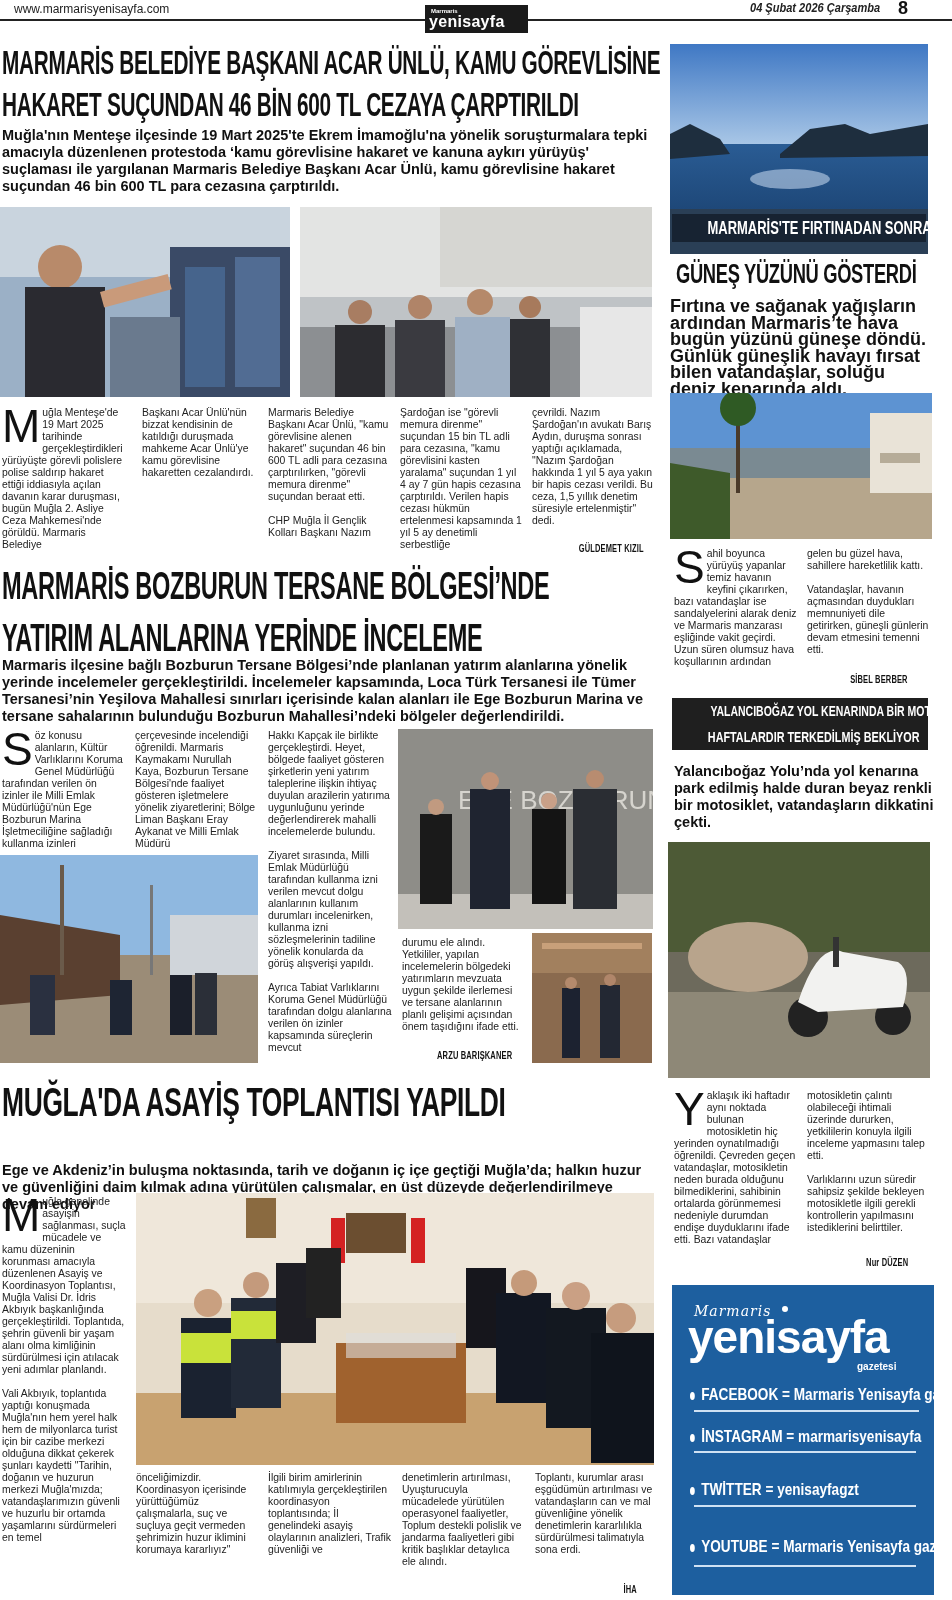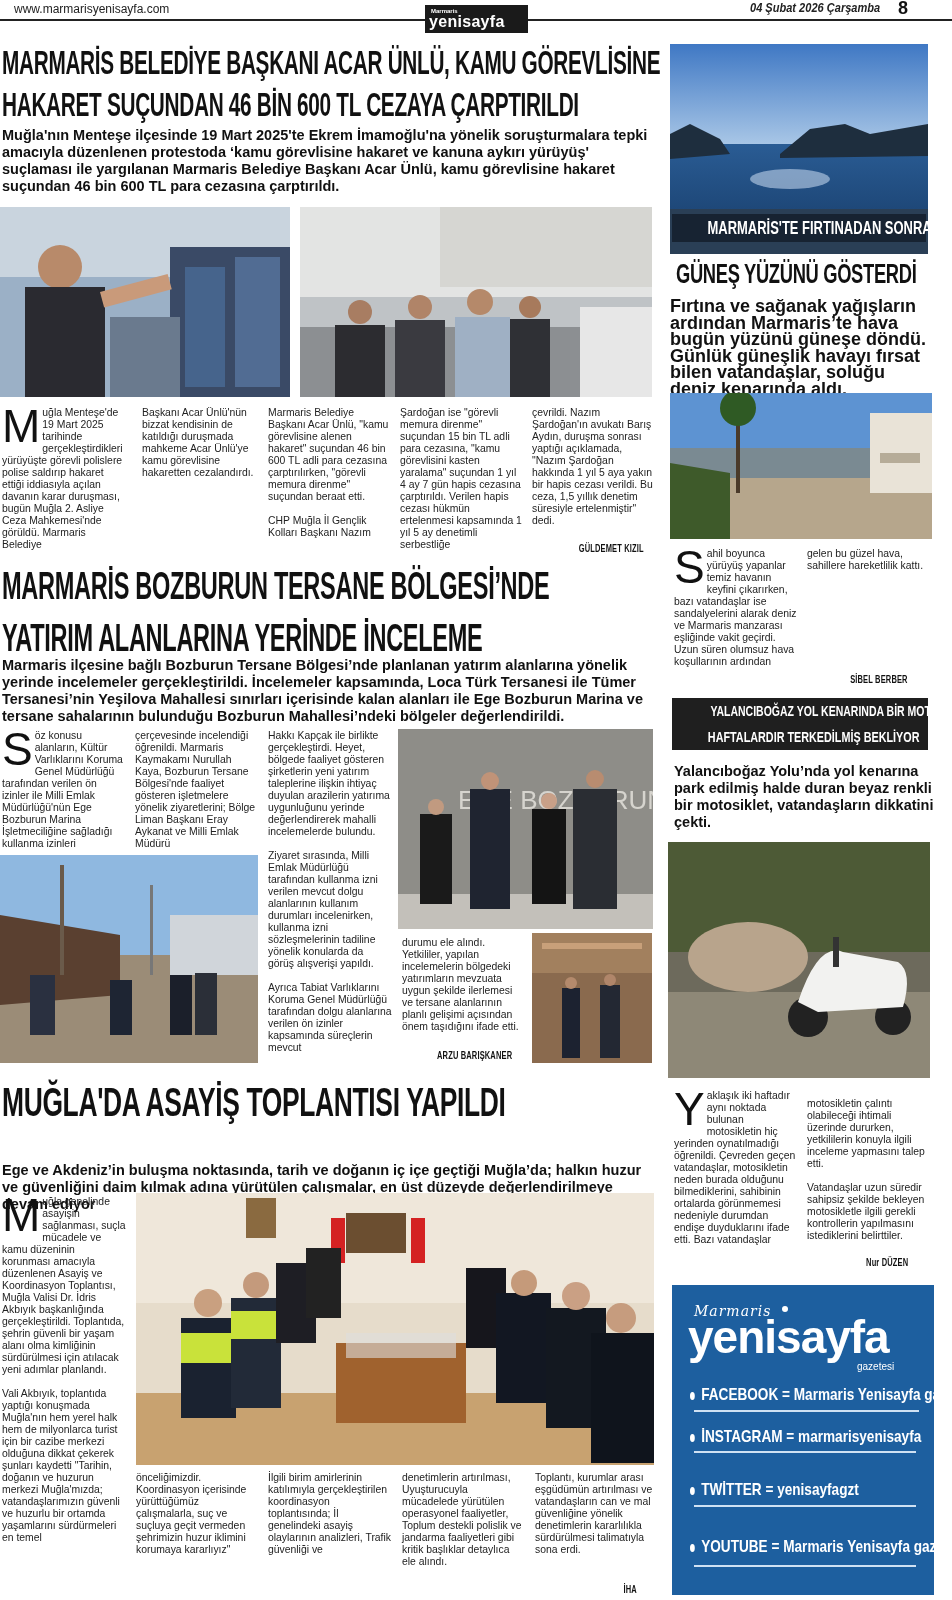--- a/index.html
+++ b/index.html
@@ -241,20 +241,21 @@
     <rect x="200" y="20" width="62" height="80" fill="#e9e3d7"></rect>
     <rect x="210" y="60" width="40" height="10" fill="#b6ac98"></rect>
   </svg>
 </div>
 
 <div class="abs body-col" style="left:674px; top:548px; width:124px;">
   <span class="dropcap">S</span><span>ahil boyunca yürüyüş yapanlar temiz havanın keyfini çıkarırken, bazı vatandaşlar ise sandalyelerini alarak deniz ve Marmaris manzarası eşliğinde vakit geçirdi. Uzun süren olumsuz hava koşullarının ardından</span>
 </div>
 <div class="abs body-col" style="left:807px; top:548px; width:124px;">
   <p>gelen bu güzel hava, sahillere hareketlilik kattı.</p>
+  <p>Vatandaşlar, havanın açmasından duydukları memnuniyeti dile getirirken, güneşli günlerin devam etmesini temenni etti.</p>
 </div>
 <div class="abs byline" style="right:44px; top:674px;">SİBEL BERBER</div>
 
 <div class="abs banner-black" style="left:672px; top:698px; width:256px; height:52px;">
   <div style="font-size:15px; line-height:26px; transform:scaleX(0.7); white-space:nowrap; transform-origin:center;">YALANCIBOĞAZ YOL KENARINDA BİR MOTOR</div>
   <div style="font-size:15px; line-height:26px; transform:scaleX(0.72); white-space:nowrap; transform-origin:center;">HAFTALARDIR TERKEDİLMİŞ BEKLİYOR</div>
 </div>
 <div class="abs lede" style="left:674px; top:763px; width:262px; font-size:14.5px; line-height:17px;">Yalancıboğaz Yolu’nda yol kenarına park edilmiş halde duran beyaz renkli bir motosiklet, vatandaşların dikkatini çekti.</div>
 
 <div class="abs photo" style="left:668px; top:842px; width:262px; height:236px;">
@@ -266,31 +267,31 @@
     <ellipse cx="140" cy="175" rx="20" ry="20" fill="#222"></ellipse>
     <ellipse cx="225" cy="175" rx="18" ry="18" fill="#222"></ellipse>
     <path d="M130 160 Q150 100 175 110 L230 120 Q245 130 235 165 L150 170 Z" fill="#f2f2f0"></path>
     <rect x="165" y="95" width="6" height="30" fill="#333"></rect>
   </svg>
 </div>
 
 <div class="abs body-col" style="left:674px; top:1090px; width:124px;">
   <span class="dropcap">Y</span><span>aklaşık iki haftadır aynı noktada bulunan motosikletin hiç yerinden oynatılmadığı öğrenildi. Çevreden geçen vatandaşlar, motosikletin neden burada olduğunu bilmediklerini, sahibinin ortalarda görünmemesi nedeniyle durumdan endişe duyduklarını ifade etti. Bazı vatandaşlar</span>
 </div>
-<div class="abs body-col" style="left:807px; top:1090px; width:124px;margin-top:8px;">
+<div class="abs body-col" style="left:807px; top:1090px; width:124px;">
   <p>motosikletin çalıntı olabileceği ihtimali üzerinde dururken, yetkililerin konuyla ilgili inceleme yapmasını talep etti.</p>
-  <p>Vatandaşlar uzun süredir sahipsiz şekilde bekleyen motosikletle ilgili gerekli kontrollerin yapılmasını istediklerini belirttiler.</p>
+  <p>Varlıklarını uzun süredir sahipsiz şekilde bekleyen motosikletle ilgili gerekli kontrollerin yapılmasını istediklerini belirttiler.</p>
 </div>
 <div class="abs byline" style="right:44px; top:1257px;">Nur DÜZEN</div>
 
 <div class="abs social-box" style="left:672px; top:1285px; width:262px; height:310px;">
   <div class="abs" style="left:22px; top:18px; font-family:'DejaVu Serif', serif; font-style:italic; font-size:14px; letter-spacing:1px;">Marmaris</div>
   <div class="abs" style="left:110px; top:21px; width:6px; height:6px; border-radius:50%; background:#fff;"></div>
   <div class="abs" style="left:16px; top:28px; font-size:46px; font-weight:bold; letter-spacing:-1px; line-height:48px;">yenisayfa</div>
-  <div class="abs" style="left:185px; top:76px; font-size:10px; font-weight:normal;">gazetesi</div>
+  <div class="abs" style="left:185px; top:76px; font-size:10px; font-weight:bold;">gazetesi</div>
 
   <div class="social-item" style="top:100px;"><span class="bullet"></span><span>FACEBOOK = Marmaris Yenisayfa gazetesi</span></div>
   <div class="social-line" style="top:125px; width:225px;"></div>
 
   <div class="social-item" style="top:142px;"><span class="bullet"></span><span>İNSTAGRAM = marmarisyenisayfa</span></div>
   <div class="social-line" style="top:166px; width:222px;"></div>
 
   <div class="social-item" style="top:195px;"><span class="bullet"></span><span>TWİTTER = yenisayfagzt</span></div>
   <div class="social-line" style="top:220px; width:222px;"></div>
 

